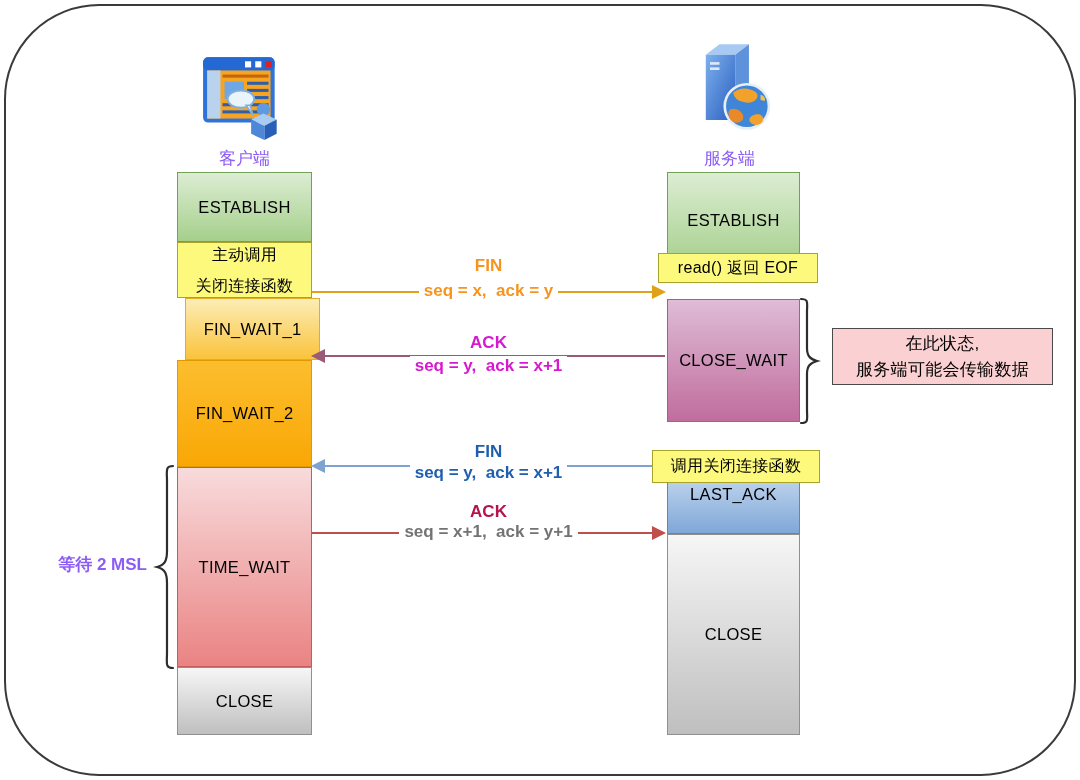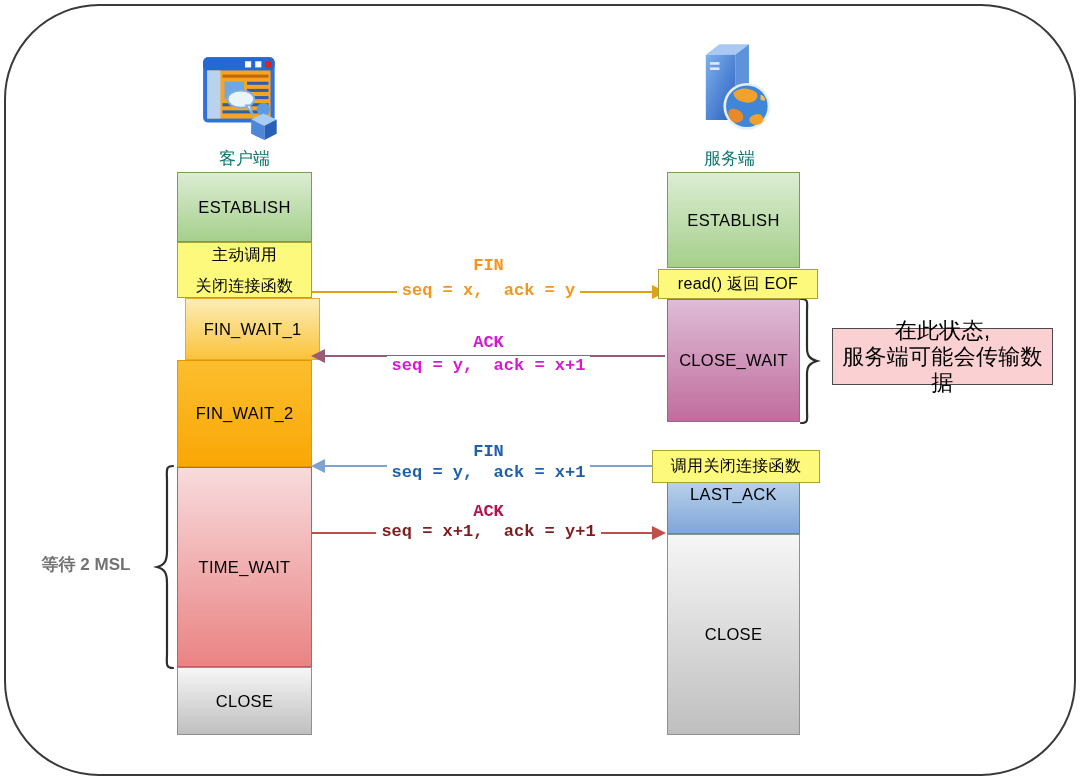--- a/index.html
+++ b/index.html
@@ -4,62 +4,62 @@
 <style>
   html,body{margin:0;padding:0;background:#fff;}
   .canvas{position:relative;width:1080px;height:780px;background:#ffffff;overflow:hidden;
           font-family:"Liberation Sans","DejaVu Sans",sans-serif;color:#000;}
   .frame{position:absolute;inset:4px;border:2px solid #3a3a3a;border-radius:95px;}
 
   
   .actor{position:absolute;text-align:center;}
   .actor-client{left:177px;top:48px;width:135px;}
   .actor-server{left:662px;top:40px;width:135px;}
-  .actor-label{font-size:17px;margin-top:3px;color:#0f766e;}
+  .actor-label{font-size:17px;margin-top:3px;color:#8b5cf6;}
 
   
   .box{position:absolute;box-sizing:border-box;display:flex;align-items:center;justify-content:center;
        font-size:16.5px;letter-spacing:.3px;}
   .lcol{left:177px;width:135px;}
   .rcol{left:667px;width:133px;}
   .green{background:linear-gradient(#dcedd3,#a5cf8b);border:1.5px solid #74a158;}
   .ynote{background:#fcf97c;border:1.5px solid #a9a22b;font-size:16px;z-index:3;}
   .fw1{background:linear-gradient(#fcedb5,#fac33c);border:1px solid #e0ae2a;}
   .fw2{background:linear-gradient(#fcbe2e,#f9a705);border:1px solid #e09a00;}
   .timewait{background:linear-gradient(#f8dbdc,#ea8383);border:1.5px solid #c65b5b;}
   .grayclose{background:linear-gradient(#f6f6f6,#bfbfbf);border:1.5px solid #909090;}
   .closewait{background:linear-gradient(#dfbcd7,#c06d9d);border:1.5px solid #a85c8f;}
   .lastack{background:linear-gradient(#d8e6f5,#7fa7d8);border:1.5px solid #5e87b8;}
-  .pinknote{background:#fbd0d2;border:1.5px solid #4a4a4a;font-size:22px;line-height:26px;}
+  .pinknote{background:#fbd0d2;border:1.5px solid #4a4a4a;font-size:17px;line-height:26px;}
   .prelines{white-space:pre-line;text-align:center;line-height:31px;}
 
   #c-establish{top:172px;height:70px;}
   #c-note1{top:242px;height:56px;}
   #c-finwait1{top:298px;height:62px;margin-left:8px;}
   #c-finwait2{top:360px;height:107px;justify-content:center;}
   #c-timewait{top:467px;height:200px;}
   #c-close{top:667px;height:68px;}
 
   #s-establish{top:172px;height:96px;}
-  #s-note1{left:658px;width:160px;top:269px;height:30px;}
+  #s-note1{left:658px;width:160px;top:253px;height:30px;}
   #s-closewait{top:299px;height:123px;}
   #s-note2{left:652px;width:168px;top:422px;height:33px;margin-top:28px;}
   #s-lastack{top:455px;height:79px;}
   #s-close{top:534px;height:201px;}
 
   
   .msg{position:absolute;left:312px;width:353px;height:0;}
   #m1{top:292px;} #m2{top:356px;} #m3{top:466px;} #m4{top:533px;}
   .mline{position:absolute;top:-1.25px;height:2.5px;background:currentColor;}
   .to-right .mline{left:0;right:12px;}
   .to-left  .mline{left:12px;right:0;}
   .head{position:absolute;width:0;height:0;top:-7px;border-top:7px solid transparent;border-bottom:7px solid transparent;}
   .to-right .head{right:-1px;border-left:14px solid currentColor;}
   .to-left  .head{left:-1px;border-right:14px solid currentColor;}
-  .mrow{position:absolute;left:0;right:0;text-align:center;font-weight:bold;font-size:17px;white-space:pre;font-family:Liberation Mono, monospace;}
+  .mrow{position:absolute;left:0;right:0;text-align:center;font-weight:bold;font-size:17px;white-space:pre;}
   .mrow span{display:inline-block;padding:0 5px;}
   .mdetail-row span{background:#fff;}
   #m1 .mname-row{top:-36px;} #m1 .mdetail-row{top:-11px;}
   #m2 .mname-row{top:-23px;} #m2 .mdetail-row{top:0px;}
   #m3 .mname-row{top:-24px;} #m3 .mdetail-row{top:-3px;}
   #m4 .mname-row{top:-31px;} #m4 .mdetail-row{top:-11px;}
 
   
   .msl-label{position:absolute;left:25px;top:553px;width:122px;text-align:center;
              font-weight:bold;font-size:17px;}
@@ -178,24 +178,24 @@
     <div class="mline"></div>
     <div class="head"></div>
     <div class="mrow mname-row"><span style="color: rgb(31, 95, 174);">FIN</span></div>
     <div class="mrow mdetail-row"><span style="color: rgb(31, 95, 174);">seq = y,  ack = x+1</span></div>
   </div>
 
   <div id="m4" class="msg to-right" style="color: rgb(191, 79, 74);">
     <div class="mline"></div>
     <div class="head"></div>
     <div class="mrow mname-row"><span style="color: rgb(181, 19, 79);">ACK</span></div>
-    <div class="mrow mdetail-row"><span style="color: #7f1d1d;">seq = x+1,  ack = y+1</span></div>
-  </div>
-
-  <div class="msl-label" style="color: #737373;">等待 2 MSL</div>
+    <div class="mrow mdetail-row"><span style="color: #737373;">seq = x+1,  ack = y+1</span></div>
+  </div>
+
+  <div class="msl-label" style="color: #8b5cf6; text-align: right;">等待 2 MSL</div>
   <svg id="brace-left" class="brace" width="22" height="206" viewBox="0 0 22 206">
     <path d="M20,2 C12,2 14,7 14,17 L14,87 C14,98 11,101 4,103 C11,105 14,108 14,119 L14,189 C14,199 12,204 20,204" fill="none" stroke="#2d2d2d" stroke-width="2.2" stroke-linecap="round"></path>
   </svg>
 
   <svg id="brace-right" class="brace" width="22" height="128" viewBox="0 0 22 128">
     <path d="M2,2 C10,2 8,6 8,15 L8,51 C8,59 11,62 18,64 C11,66 8,69 8,77 L8,113 C8,122 10,126 2,126" fill="none" stroke="#2d2d2d" stroke-width="2.2" stroke-linecap="round"></path>
   </svg>
   <div class="box pinknote" style="left:832px;top:328px;width:221px;height:57px;">
     <span class="prelines" style="line-height:26px;">在此状态,
 服务端可能会传输数据</span>

